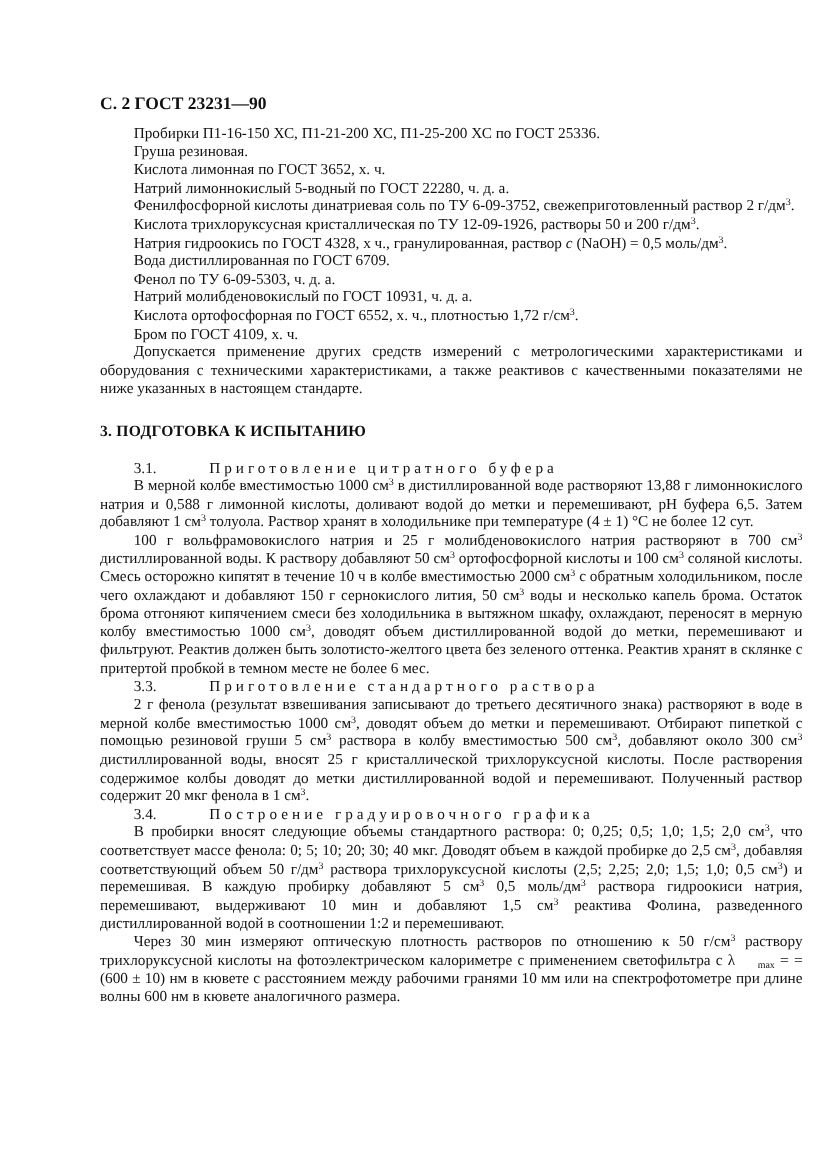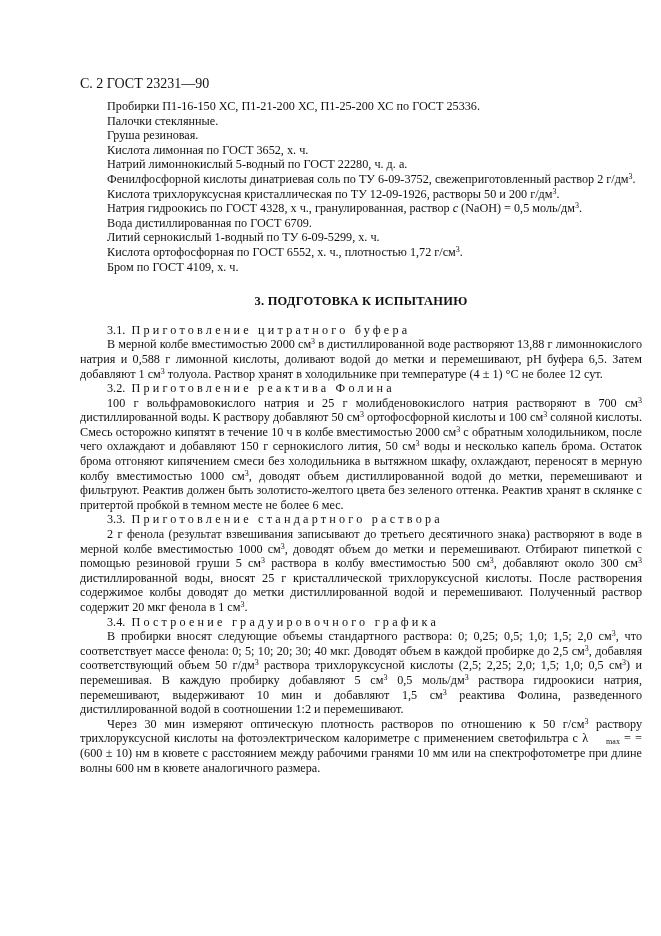--- a/index.html
+++ b/index.html
@@ -1,52 +1,52 @@
 <!DOCTYPE html>
 <html><head>
 <meta charset="utf-8">
 <style>
   html, body { margin: 0; padding: 0; background: #ffffff; }
   body { width: 661px; height: 936px; position: relative; overflow: hidden;
          font-family: "Liberation Serif", "DejaVu Serif", serif; color: #111; }
-  .header { position: absolute; left: 80px; top: 76px; font-weight: normal; font-size: 14px; }
+  .header { position: absolute; left: 80px; top: 76px; font-weight: bold; font-size: 14px; }
   .body { position: absolute; left: 80px; top: 99px; width: 562px; font-size: 12.2px; line-height: 14.6px; text-align: justify; }
   .ind { text-indent: 27px; margin: 0; }
   .item { margin: 0; padding-left: 27px; }
   sup { font-size: 8px; line-height: 0; vertical-align: 4px; }
   sub { font-size: 8px; line-height: 0; vertical-align: -2px; padding-left: 18px; }
-  .section { text-align: center; font-weight: bold; font-size: 12.5px; margin: 20px 0 14px 0; letter-spacing: 0.2px; }
+  .section { font-weight: bold; font-size: 12.5px; margin: 20px 0 14px 0; letter-spacing: 0.2px; }
   .sub-h { margin: 0; padding-left: 27px; }
-  .spaced { letter-spacing: 3.2px; }
+  .spaced { letter-spacing: 3.2px; margin-left: 36px; }
 </style>
 </head>
 <body>
 
 <div class="header">С. 2 ГОСТ 23231—90</div>
 
 <div class="body">
   <p class="item">Пробирки П1-16-150 ХС, П1-21-200 ХС, П1-25-200 ХС по ГОСТ 25336.</p>
-  <p class="item">Палочки стеклянные.</p>
   <p class="item">Груша резиновая.</p>
   <p class="item">Кислота лимонная по ГОСТ 3652, х. ч.</p>
   <p class="item">Натрий лимоннокислый 5-водный по ГОСТ 22280, ч. д. а.</p>
   <p class="ind"><span>Фенилфосфорной кислоты динатриевая соль по ТУ 6-09-3752, свежеприготовленный раствор</span> <span>2 г/дм</span><sup>3</sup><span>.</span></p>
   <p class="item"><span>Кислота трихлоруксусная кристаллическая по ТУ 12-09-1926, растворы 50 и 200 г/дм</span><sup>3</sup><span>.</span></p>
   <p class="item"><span>Натрия гидроокись по ГОСТ 4328, х ч., гранулированная, раствор </span><i>c</i><span> (NaOH) = 0,5 моль/дм</span><sup>3</sup><span>.</span></p>
   <p class="item">Вода дистиллированная по ГОСТ 6709.</p>
-  <p class="item">Литий сернокислый 1-водный по ТУ 6-09-5299, х. ч.</p>
+  <p class="item">Фенол по ТУ 6-09-5303, ч. д. а.</p>
+  <p class="item">Натрий молибденовокислый по ГОСТ 10931, ч. д. а.</p>
   <p class="item"><span>Кислота ортофосфорная по ГОСТ 6552, х. ч., плотностью 1,72 г/см</span><sup>3</sup><span>.</span></p>
   <p class="item">Бром по ГОСТ 4109, х. ч.</p>
+  <p class="ind">Допускается применение других средств измерений с метрологическими характеристиками и оборудования с техническими характеристиками, а также реактивов с качественными показателями не ниже указанных в настоящем стандарте.</p>
 
   <div class="section">3. ПОДГОТОВКА К ИСПЫТАНИЮ</div>
 
   <p class="sub-h"><span>3.1.</span>&nbsp; <span class="spaced">Приготовление цитратного буфера</span></p>
-  <p class="ind"><span>В мерной колбе вместимостью 2000 см</span><sup>3</sup><span> в дистиллированной воде растворяют 13,88 г лимоннокислого натрия и 0,588 г лимонной кислоты, доливают водой до метки и перемешивают, рН буфера 6,5. Затем добавляют 1 см</span><sup>3</sup><span> толуола. Раствор хранят в холодильнике при температуре (4 ± 1) °С не более 12 сут.</span></p>
+  <p class="ind"><span>В мерной колбе вместимостью 1000 см</span><sup>3</sup><span> в дистиллированной воде растворяют 13,88 г лимоннокислого натрия и 0,588 г лимонной кислоты, доливают водой до метки и перемешивают, рН буфера 6,5. Затем добавляют 1 см</span><sup>3</sup><span> толуола. Раствор хранят в холодильнике при температуре (4 ± 1) °С не более 12 сут.</span></p>
 
-  <p class="sub-h"><span>3.2.</span>&nbsp; <span class="spaced">Приготовление реактива Фолина</span></p>
   <p class="ind"><span>100 г вольфрамовокислого натрия и 25 г молибденовокислого натрия растворяют в 700 см</span><sup>3</sup><span> дистиллированной воды. К раствору добавляют 50 см</span><sup>3</sup><span> ортофосфорной кислоты и 100 см</span><sup>3</sup><span> соляной кислоты. Смесь осторожно кипятят в течение 10 ч в колбе вместимостью 2000 см</span><sup>3</sup><span> с обратным холодильником, после чего охлаждают и добавляют 150 г сернокислого лития, 50 см</span><sup>3</sup><span> воды и несколько капель брома. Остаток брома отгоняют кипячением смеси без холодильника в вытяжном шкафу, охлаждают, переносят в мерную колбу вместимостью 1000 см</span><sup>3</sup><span>, доводят объем дистиллированной водой до метки, перемешивают и фильтруют. Реактив должен быть золотисто-желтого цвета без зеленого оттенка. Реактив хранят в склянке с притертой пробкой в темном месте не более 6 мес.</span></p>
 
   <p class="sub-h"><span>3.3.</span>&nbsp; <span class="spaced">Приготовление стандартного раствора</span></p>
   <p class="ind"><span>2 г фенола (результат взвешивания записывают до третьего десятичного знака) растворяют в воде в мерной колбе вместимостью 1000 см</span><sup>3</sup><span>, доводят объем до метки и перемешивают. Отбирают пипеткой с помощью резиновой груши 5 см</span><sup>3</sup><span> раствора в колбу вместимостью 500 см</span><sup>3</sup><span>, добавляют около 300 см</span><sup>3</sup><span> дистиллированной воды, вносят 25 г кристаллической трихлоруксусной кислоты. После растворения содержимое колбы доводят до метки дистиллированной водой и перемешивают. Полученный раствор содержит 20 мкг фенола в 1 см</span><sup>3</sup><span>.</span></p>
 
   <p class="sub-h"><span>3.4.</span>&nbsp; <span class="spaced">Построение градуировочного графика</span></p>
   <p class="ind"><span>В пробирки вносят следующие объемы стандартного раствора: 0; 0,25; 0,5; 1,0; 1,5; 2,0 см</span><sup>3</sup><span>, что соответствует массе фенола: 0; 5; 10; 20; 30; 40 мкг. Доводят объем в каждой пробирке до 2,5 см</span><sup>3</sup><span>, добавляя соответствующий объем 50 г/дм</span><sup>3</sup><span> раствора трихлоруксусной кислоты (2,5; 2,25; 2,0; 1,5; 1,0; 0,5 см</span><sup>3</sup><span>) и перемешивая. В каждую пробирку добавляют 5 см</span><sup>3</sup><span> 0,5 моль/дм</span><sup>3</sup><span> раствора гидроокиси натрия, перемешивают, выдерживают 10 мин и добавляют 1,5 см</span><sup>3</sup><span> реактива Фолина, разведенного дистиллированной водой в соотношении 1:2 и перемешивают.</span></p>
 
   <p class="ind"><span>Через 30 мин измеряют оптическую плотность растворов по отношению к 50 г/см</span><sup>3</sup><span> раствору трихлоруксусной кислоты на фотоэлектрическом калориметре с применением светофильтра с λ</span><sub>max</sub><span> = = (600 ± 10) нм в кювете с расстоянием между рабочими гранями 10 мм или на спектрофотометре при длине волны 600 нм в кювете аналогичного размера.</span></p>
 </div>

